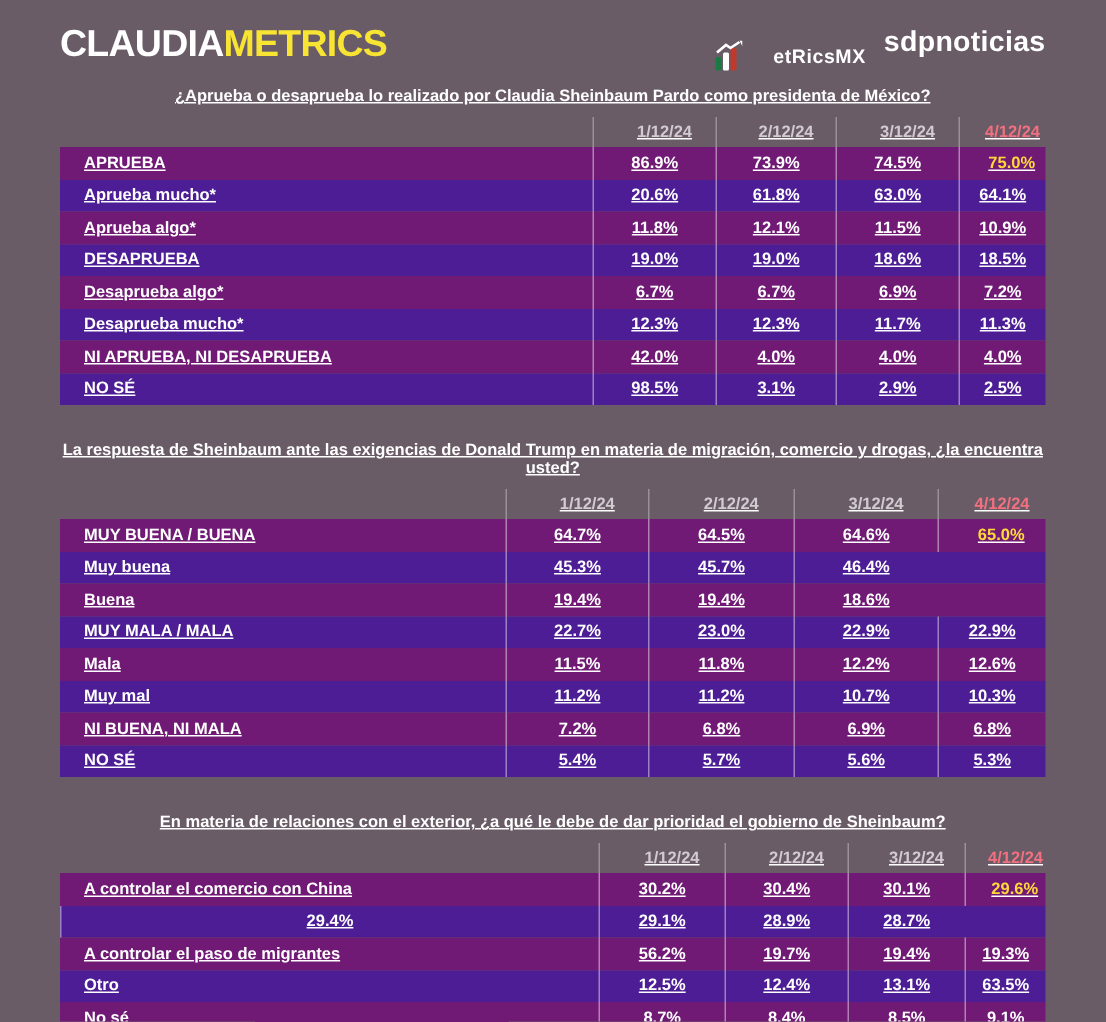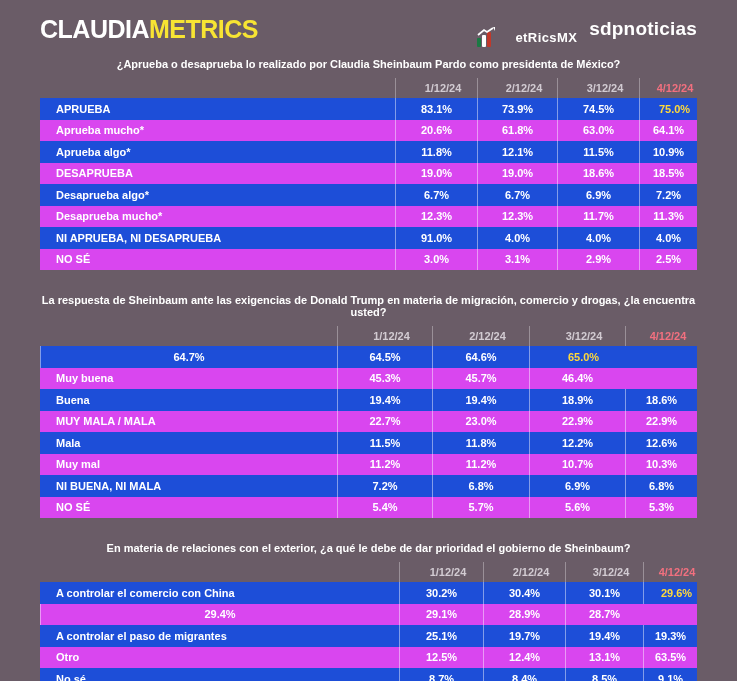--- a/index.html
+++ b/index.html
@@ -25,21 +25,21 @@
   .mmx-icon .bar { display: inline-block; width: 4px; border-radius: 1px; }
   .mmx-icon .bar.green { height: 9px;  background: #1b7a44; }
   .mmx-icon .bar.white { height: 12px; background: #ffffff; }
   .mmx-icon .bar.red   { height: 15px; background: #c0392b; }
   .mmx-icon svg { position: absolute; top: -3px; left: 0; }
   .mmx-text { font-size: 13px; letter-spacing: 0.4px; }
   .sdp { font-size: 19px; letter-spacing: 0.2px; }
 
   
   main { display: block; }
-  .poll { margin: 0 40px; }
+  .poll { margin: 0 40px; text-decoration: underline; }
   .sec0 { --cols: 1fr 82px 80px 82px 58px; margin-top: 8px; }
   .sec1 { --cols: 1fr 95px 97px 96px 72px; margin-top: 24px; }
   .sec2 { --cols: 1fr 84px 82px 78px 54px; margin-top: 24px; }
 
   .title {
     margin: 0 0 8px 0;
     font-size: 11px; font-weight: bold;
     text-align: center; color: #ffffff;
   }
   .head-row {
@@ -53,22 +53,22 @@
     border-left: 1px solid rgba(255,255,255,0.32);
     padding-left: 13px;
   }
   .head-row .date.pink { color: #f2707f; }
 
   .rows { }
   .row {
     display: grid; grid-template-columns: var(--cols);
     height: 21.5px;
   }
-  .row.plum { background: #1d4ed8; }
-  .row.dark { background: #d946ef; }
+  .row.plum { background: #701a75; }
+  .row.dark { background: #4c1d95; }
   .row .label {
     display: flex; align-items: center;
     padding-left: 16px; font-size: 11px;
   }
   .row .val {
     display: flex; align-items: center; justify-content: center;
     font-size: 11px;
     border-left: 1px solid rgba(255,255,255,0.45);
   }
   .row .val.hl { color: #ffd93b; padding-left: 12px; }
@@ -104,21 +104,21 @@
     <div class="head-row">
       <div class="spacer"></div>
       <div class="date">1/12/24</div>
       <div class="date">2/12/24</div>
       <div class="date">3/12/24</div>
       <div class="date pink">4/12/24</div>
     </div>
     <div class="rows">
         <div class="row plum">
           <div class="label">APRUEBA</div>
-          <div class="val">83.1%</div>
+          <div class="val">86.9%</div>
           <div class="val">73.9%</div>
           <div class="val">74.5%</div>
           <div class="val hl">75.0%</div>
         </div>
         <div class="row dark">
           <div class="label">Aprueba mucho*</div>
           <div class="val">20.6%</div>
           <div class="val">61.8%</div>
           <div class="val">63.0%</div>
           <div class="val">64.1%</div>
@@ -146,62 +146,62 @@
         </div>
         <div class="row dark">
           <div class="label">Desaprueba mucho*</div>
           <div class="val">12.3%</div>
           <div class="val">12.3%</div>
           <div class="val">11.7%</div>
           <div class="val">11.3%</div>
         </div>
         <div class="row plum">
           <div class="label">NI APRUEBA, NI DESAPRUEBA</div>
-          <div class="val">91.0%</div>
+          <div class="val">42.0%</div>
           <div class="val">4.0%</div>
           <div class="val">4.0%</div>
           <div class="val">4.0%</div>
         </div>
         <div class="row dark">
           <div class="label">NO SÉ</div>
-          <div class="val">3.0%</div>
+          <div class="val">98.5%</div>
           <div class="val">3.1%</div>
           <div class="val">2.9%</div>
           <div class="val">2.5%</div>
         </div>
       </div>
   </section>
 
   <section class="poll sec1">
     <h2 class="title">La respuesta de Sheinbaum ante las exigencias de Donald Trump en materia de migración, comercio y drogas, ¿la encuentra usted?</h2>
     <div class="head-row">
       <div class="spacer"></div>
       <div class="date">1/12/24</div>
       <div class="date">2/12/24</div>
       <div class="date">3/12/24</div>
       <div class="date pink">4/12/24</div>
     </div>
     <div class="rows">
         <div class="row plum">
+          <div class="label">MUY BUENA / BUENA</div>
           <div class="val">64.7%</div>
           <div class="val">64.5%</div>
           <div class="val">64.6%</div>
           <div class="val hl">65.0%</div>
         </div>
         <div class="row dark">
           <div class="label">Muy buena</div>
           <div class="val">45.3%</div>
           <div class="val">45.7%</div>
           <div class="val">46.4%</div>
         </div>
         <div class="row plum">
           <div class="label">Buena</div>
           <div class="val">19.4%</div>
           <div class="val">19.4%</div>
-          <div class="val">18.9%</div>
           <div class="val">18.6%</div>
         </div>
         <div class="row dark">
           <div class="label">MUY MALA / MALA</div>
           <div class="val">22.7%</div>
           <div class="val">23.0%</div>
           <div class="val">22.9%</div>
           <div class="val">22.9%</div>
         </div>
         <div class="row plum">
@@ -253,21 +253,21 @@
           <div class="val hl">29.6%</div>
         </div>
         <div class="row dark">
           <div class="val">29.4%</div>
           <div class="val">29.1%</div>
           <div class="val">28.9%</div>
           <div class="val">28.7%</div>
         </div>
         <div class="row plum">
           <div class="label">A controlar el paso de migrantes</div>
-          <div class="val">25.1%</div>
+          <div class="val">56.2%</div>
           <div class="val">19.7%</div>
           <div class="val">19.4%</div>
           <div class="val">19.3%</div>
         </div>
         <div class="row dark">
           <div class="label">Otro</div>
           <div class="val">12.5%</div>
           <div class="val">12.4%</div>
           <div class="val">13.1%</div>
           <div class="val">63.5%</div>

